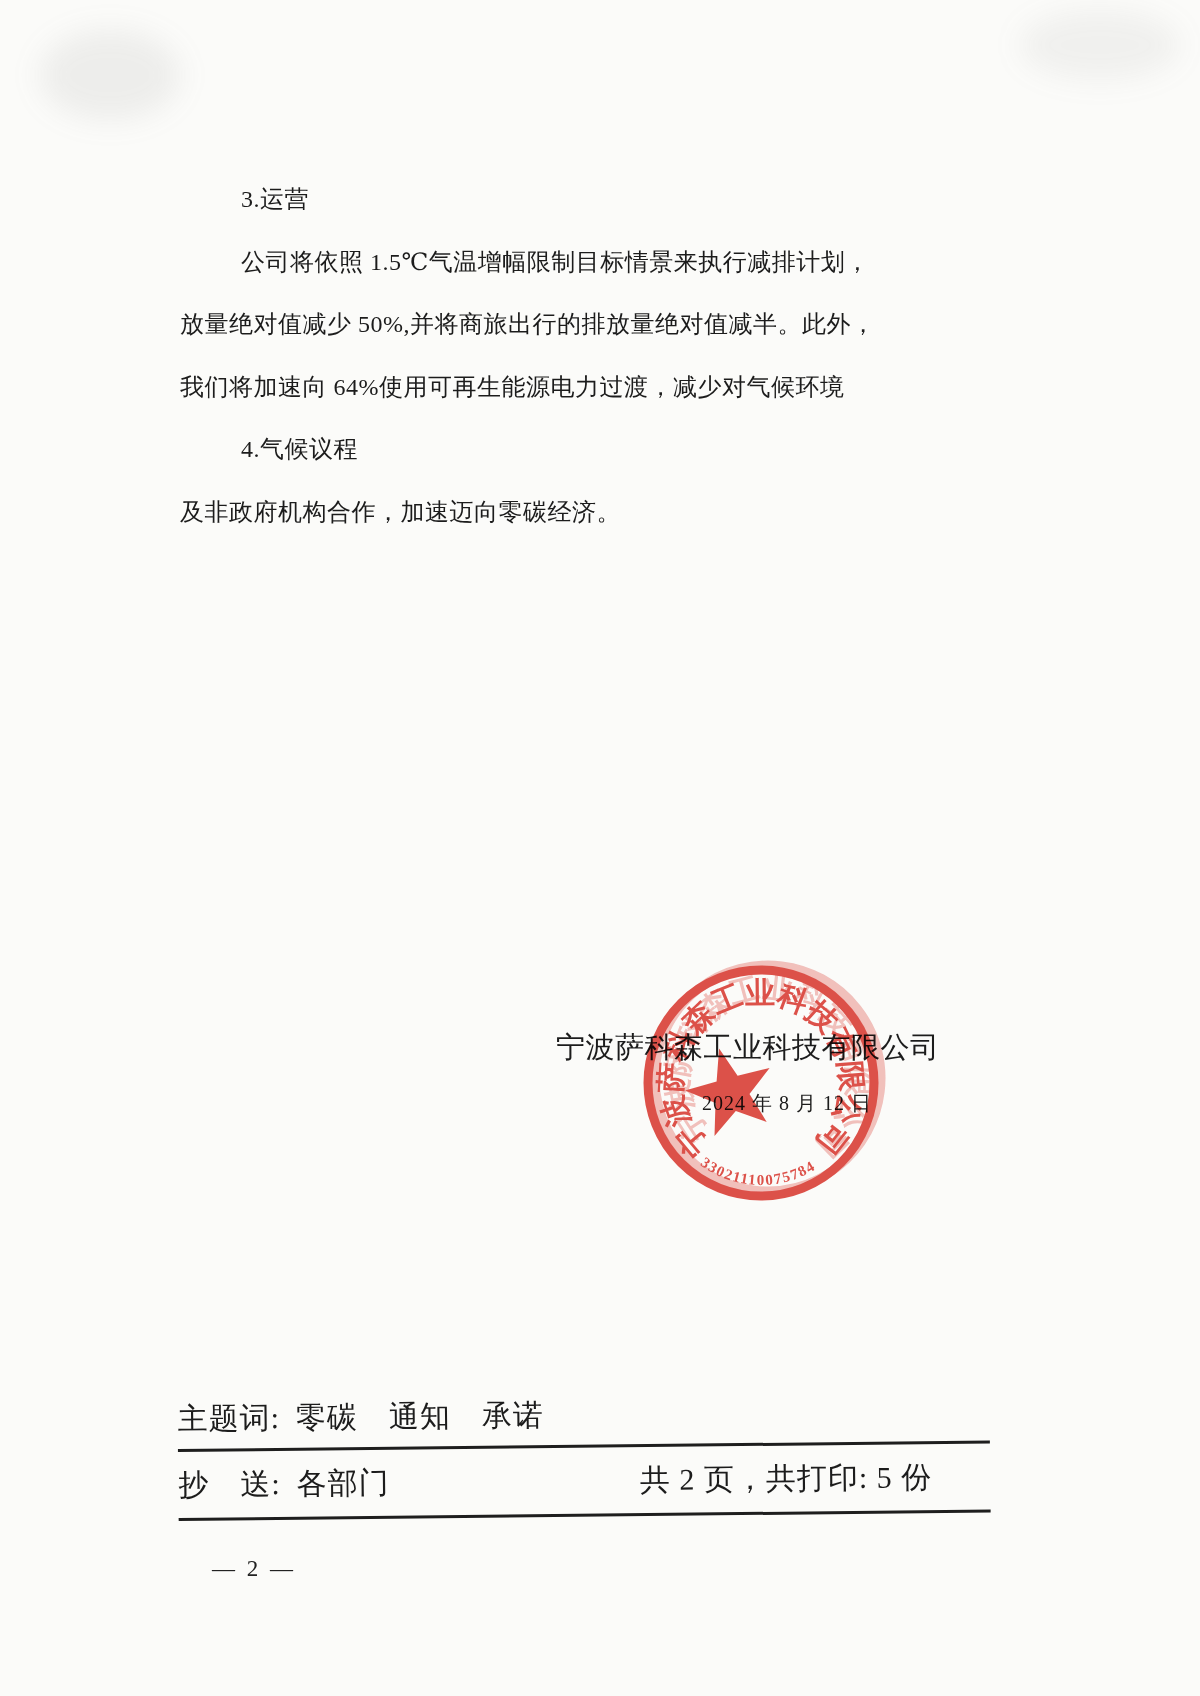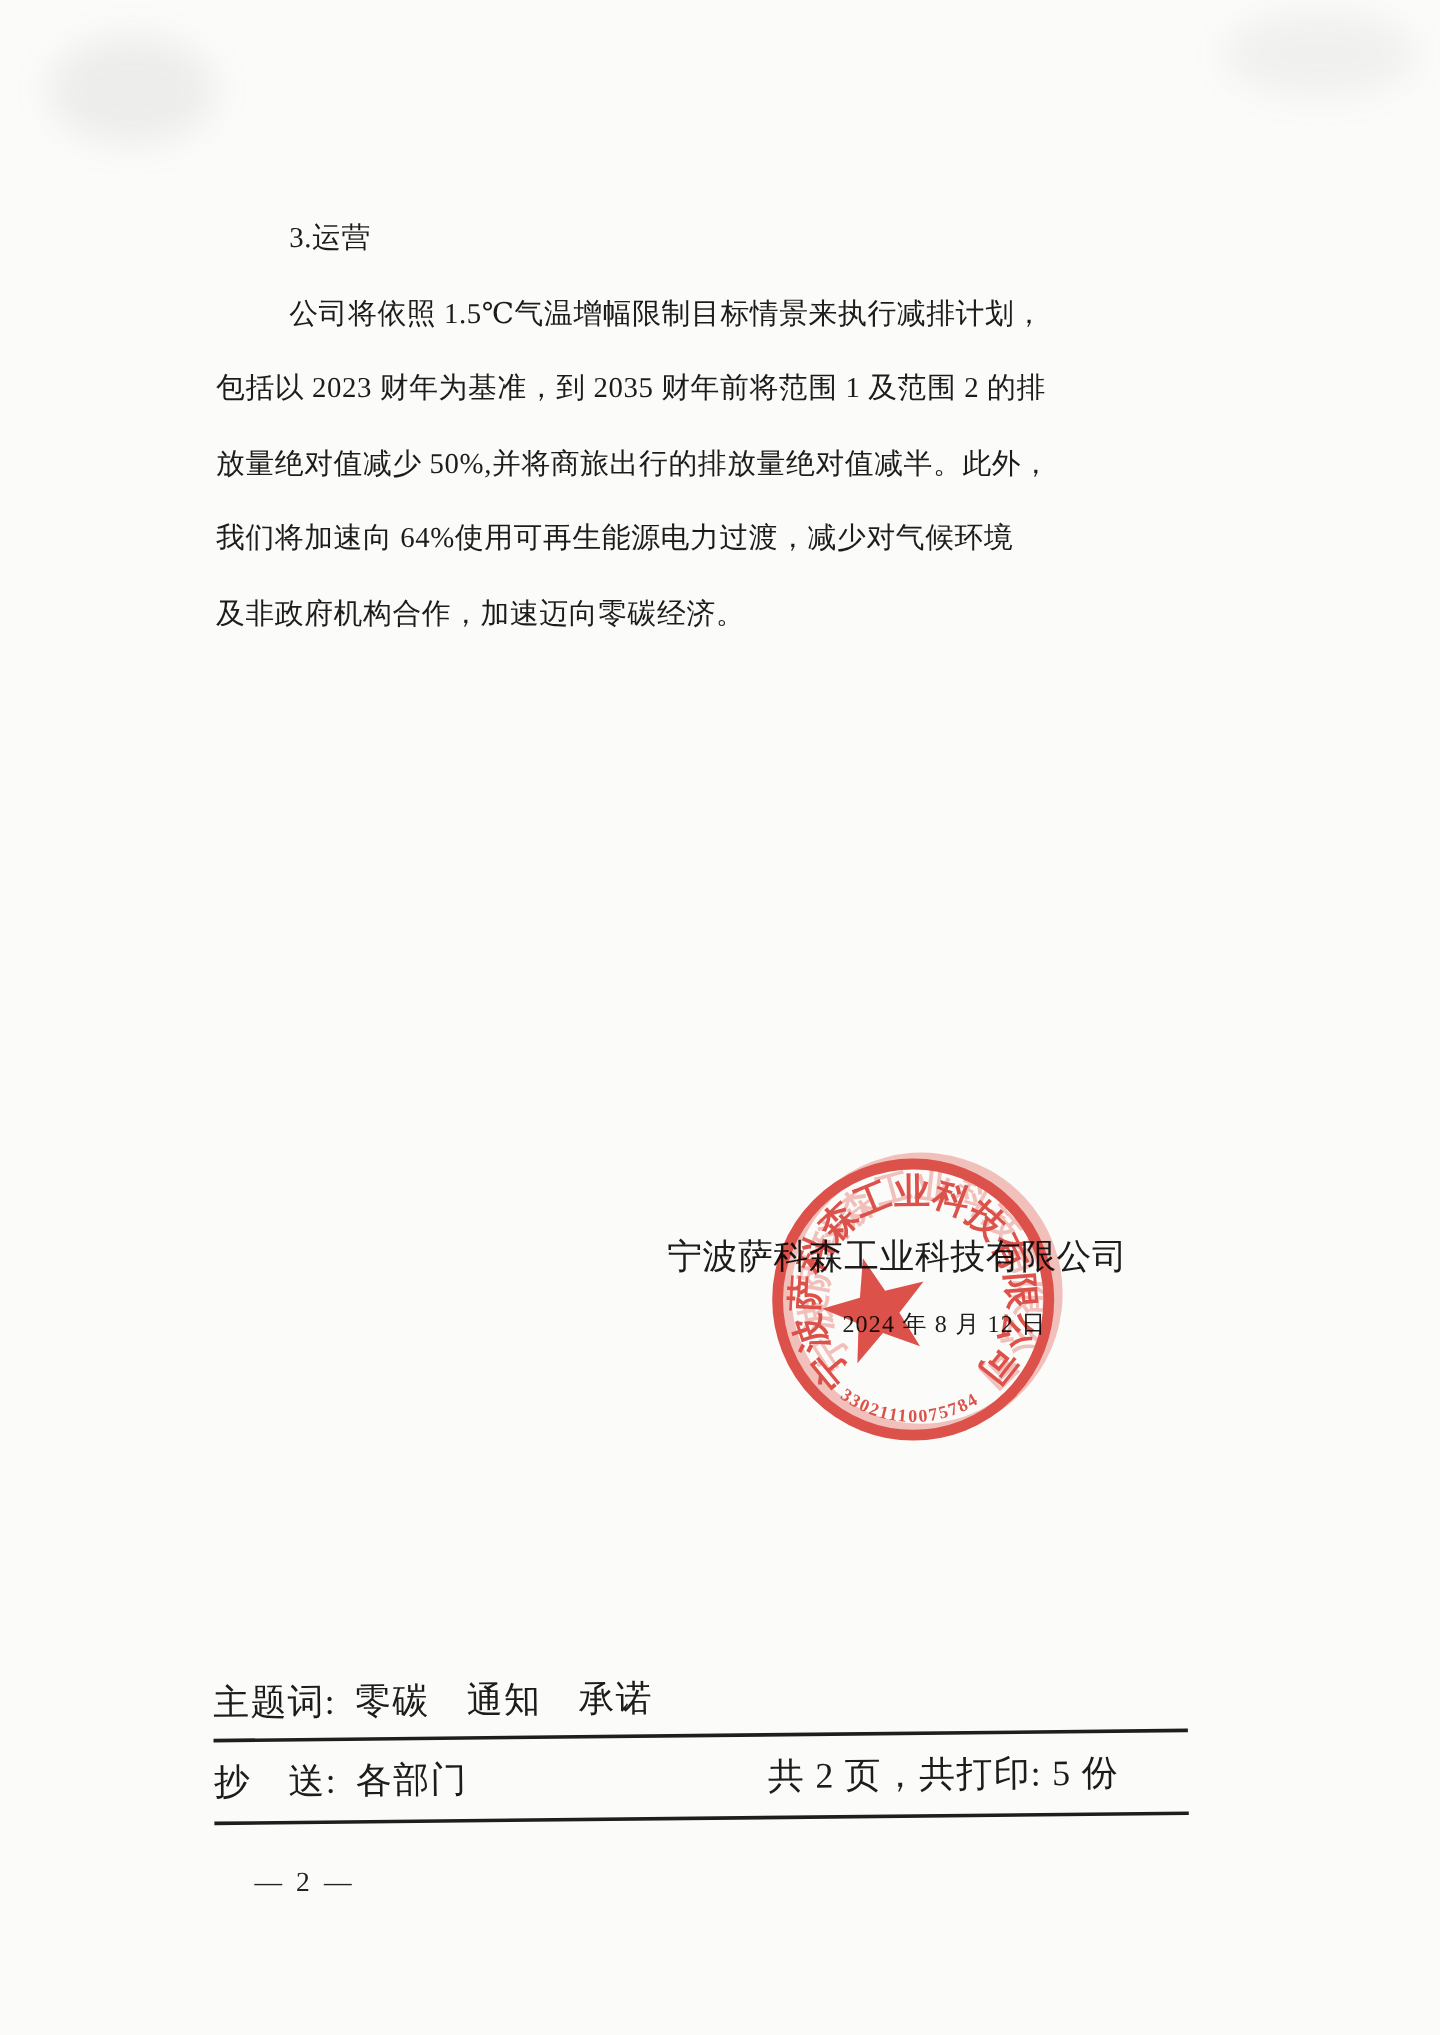--- a/index.html
+++ b/index.html
@@ -59,23 +59,23 @@
 <body>
 
 <div class="page">
 
   <div class="smudge a"></div>
   <div class="smudge b"></div>
 
   <div class="doc-body">
     <div class="doc-line indent">3.运营</div>
     <div class="doc-line indent">公司将依照 1.5℃气温增幅限制目标情景来执行减排计划，</div>
-    <div class="doc-line">包括以 2023 财年为基准，到 2035 财年前将范围 1 及范围 2 的排</div>
     <div class="doc-line">放量绝对值减少 50%,并将商旅出行的排放量绝对值减半。此外，</div>
     <div class="doc-line">我们将加速向 64%使用可再生能源电力过渡，减少对气候环境</div>
+    <div class="doc-line indent">4.气候议程</div>
     <div class="doc-line">及非政府机构合作，加速迈向零碳经济。</div>
   </div>
 
   <div class="sig-company">宁波萨科森工业科技有限公司</div>
   <div class="sig-date">2024 年 8 月 12 日</div>
 
   <svg class="seal" viewBox="0 0 320 320">
     <defs>
       <path id="sealTextArc" d="M 110.7,223 A 80,80 0 1 1 209.3,223" fill="none"></path>
       <path id="sealCodeArc" d="M 97.2,240.4 A 102,102 0 0 0 222.8,240.4" fill="none"></path>

